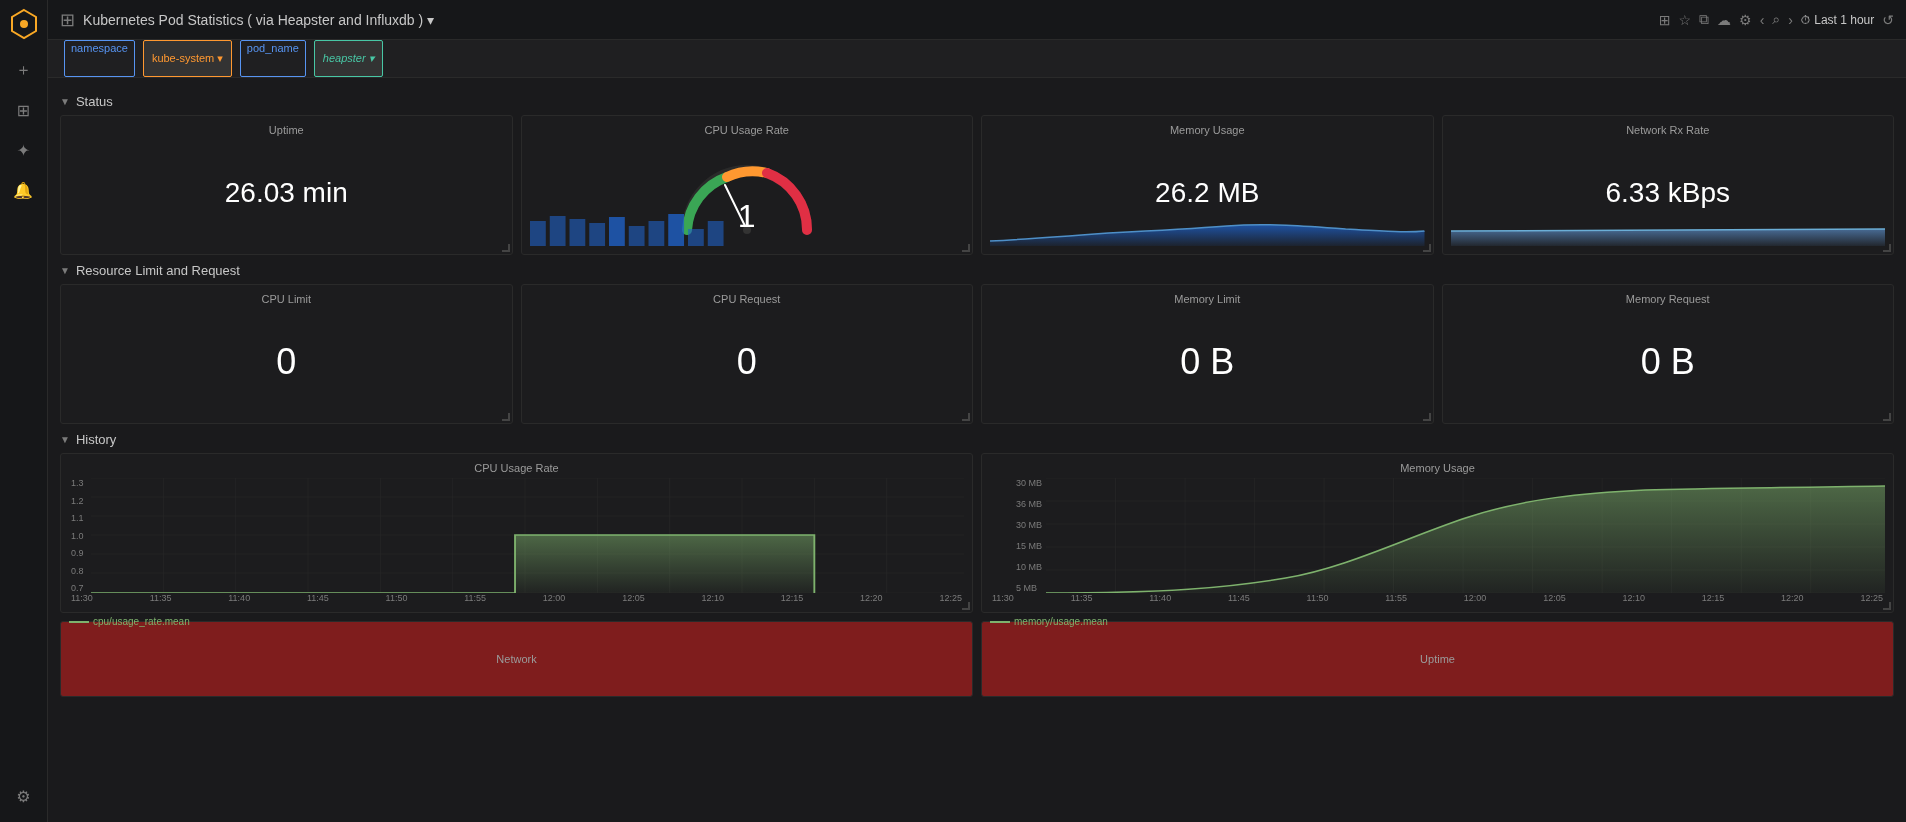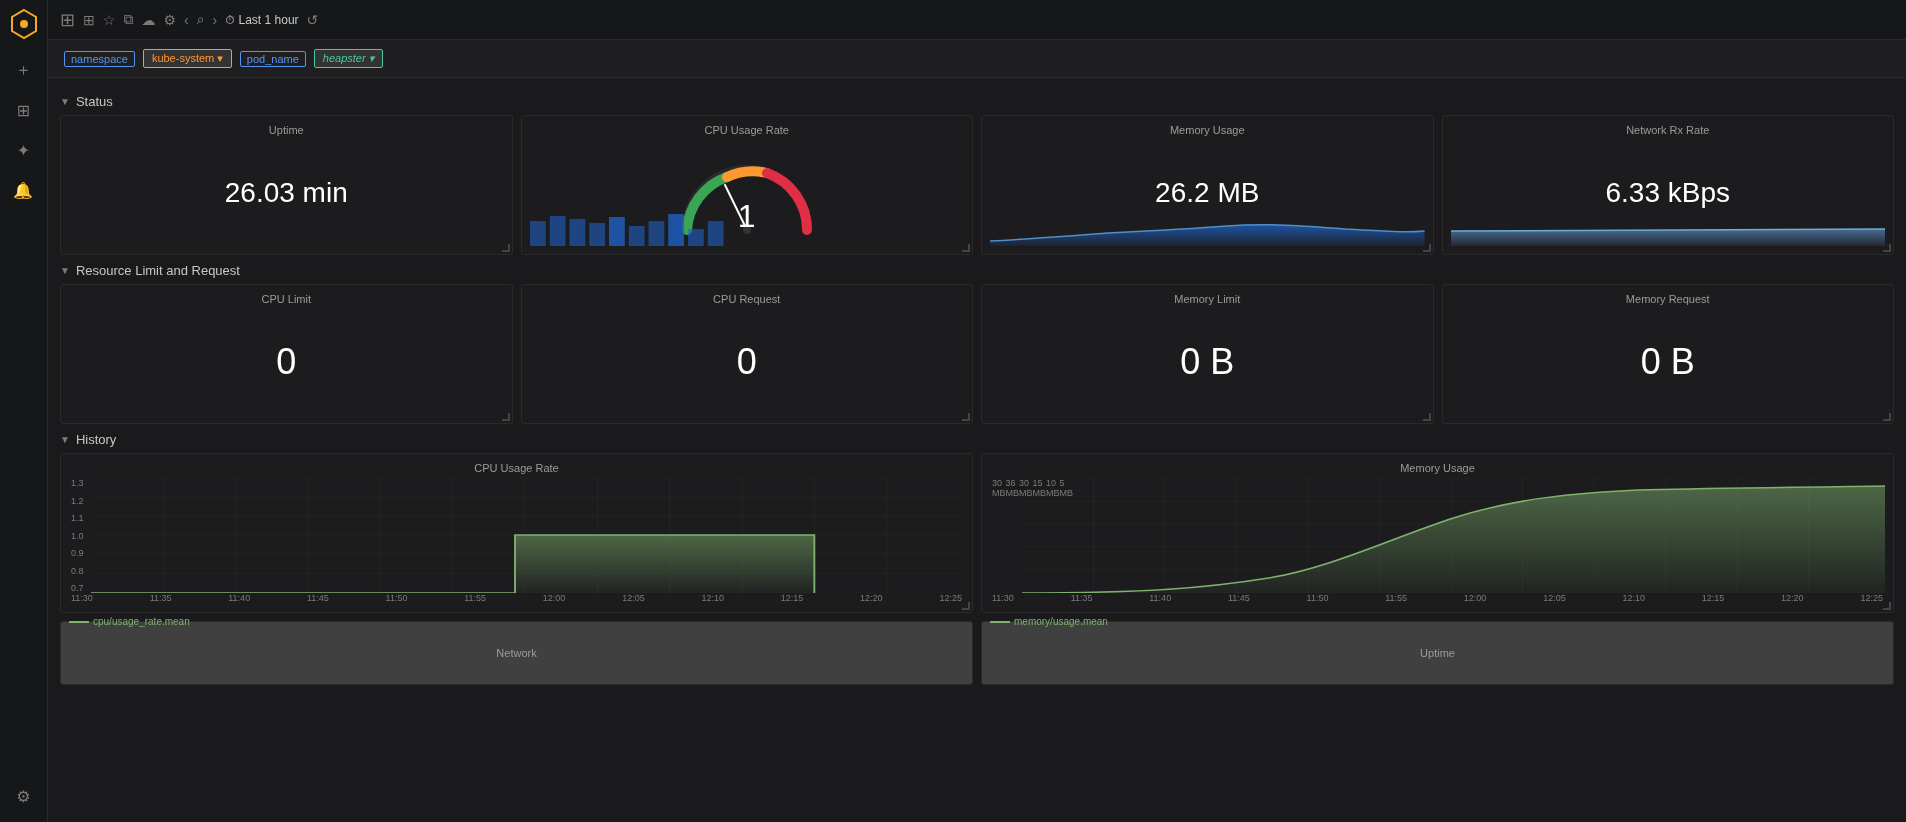--- a/index.html
+++ b/index.html
@@ -79,21 +79,20 @@
       display: flex;
       align-items: center;
       gap: 4px;
     }
     
     #filterbar {
       height: 38px;
       background: #1f1f21;
       border-bottom: 1px solid #2a2a2a;
       display: flex;
-      align-items: center;
       padding: 0 16px;
       gap: 8px;
       flex-shrink: 0;
     }
     .filter-label {
       color: #5794f2;
       font-size: 11px;
       border: 1px solid #5794f2;
       padding: 1px 6px;
       border-radius: 2px;
@@ -240,25 +239,25 @@
       border-right: 2px solid #444;
       border-bottom: 2px solid #444;
       cursor: se-resize;
     }
     .bottom-panels-row {
       display: flex;
       gap: 8px;
     }
     .bottom-chart {
       flex: 1;
-      background: #404040;
+      background: #7f1d1d;
       border: 1px solid #2a2a2a;
       border-radius: 3px;
       padding: 4px;
-      height: 64px;
+      height: 76px;
       display: flex;
       align-items: center;
       justify-content: center;
     }
     .bottom-chart-title {
       font-size: 11px;
       color: #9b9b9b;
     }
     .grid-line { stroke: #2a2a2a; stroke-width: 0.5; }
   </style>
@@ -277,20 +276,21 @@
   <div class="sidebar-icon">✦</div>
   <div class="sidebar-icon">🔔</div>
   <div style="flex:1"></div>
   <div class="sidebar-icon" style="margin-bottom:8px">⚙</div>
 </div>
 
 <div id="main">
 
   <div id="topbar">
     <span style="font-size:18px; color:#7b7b7b">⊞</span>
+    <span class="topbar-title">Kubernetes Pod Statistics ( via Heapster and Influxdb ) ▾</span>
     <div class="topbar-actions">
       <span>⊞</span>
       <span>☆</span>
       <span>⧉</span>
       <span>☁</span>
       <span>⚙</span>
       <span>‹</span>
       <span>⌕</span>
       <span>›</span>
       <div class="time-range">
@@ -498,21 +498,21 @@
           <div class="legend-line"></div>
           <span>cpu/usage_rate.mean</span>
         </div>
         <div class="resize-handle"></div>
       </div>
 
       <div class="chart-panel">
         <div class="chart-panel-title">Memory Usage</div>
         <div style="display:flex; height:115px; position:relative;">
 
-          <div style="display:flex; flex-direction:row; justify-content:space-between; width:32px; padding: 0 2px; font-size:9px; color:#7b7b7b;">
+          <div style="display:flex; flex-direction:column; justify-content:space-between; width:32px; padding: 0 2px; font-size:9px; color:#7b7b7b;margin-left:24px;">
             <span>30 MB</span>
             <span>36 MB</span>
             <span>30 MB</span>
             <span>15 MB</span>
             <span>10 MB</span>
             <span>5 MB</span>
           </div>
           <div style="flex:1; position:relative;">
             <svg width="100%" height="100%" viewBox="0 0 700 115" preserveAspectRatio="none">
 

